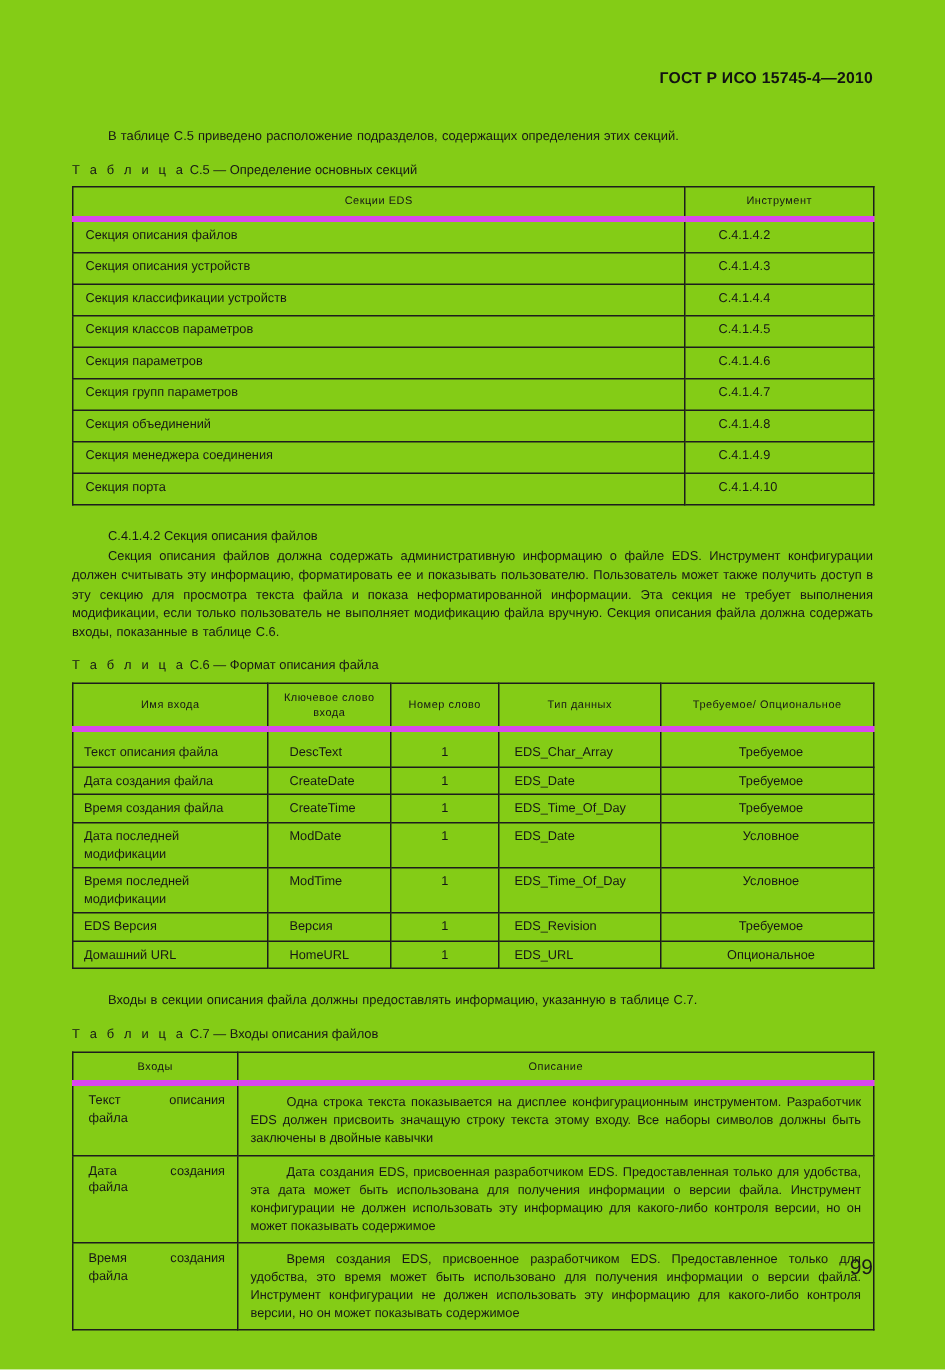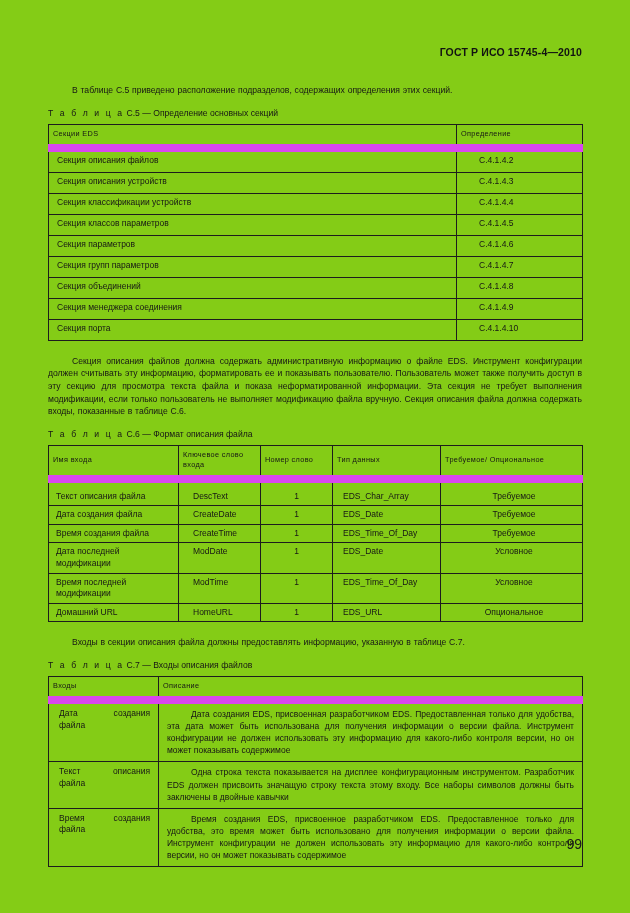--- a/index.html
+++ b/index.html
@@ -82,27 +82,27 @@
     table-layout: fixed;
   }
   table.doc-table th,
   table.doc-table td {
     border: 1px solid #1d1d1d;
     padding: 3px 6px;
     vertical-align: top;
     line-height: 11.6px;
   }
   table.doc-table thead th {
-    text-align: left;
+    text-align: center;
     font-weight: normal;
     font-size: 7.3px;
     line-height: 9.6px;
     letter-spacing: 0.35px;
     padding: 4px 4px 5px 4px;
-    border-bottom: 8px solid #d946ef;
+    border-bottom: 4px solid #d946ef;
     vertical-align: middle;
   }
   table.doc-table tbody td {
     font-size: 8.5px;
   }
 
   
   #table-c5 col.c1 { width: 408px; }
   #table-c5 col.c2 { width: 126px; }
   #table-c5 tbody td { height: 14px; padding: 3px 8px; }
@@ -163,21 +163,21 @@
     </div>
 
     <table class="doc-table" id="table-c5">
       <colgroup>
           <col class="c1">
           <col class="c2">
         </colgroup>
       <thead>
         <tr>
           <th>Секции EDS</th>
-          <th>Определение</th>
+          <th>Инструмент</th>
         </tr>
       </thead>
       <tbody>
         <tr>
           <td>Секция описания файлов</td>
           <td class="def">С.4.1.4.2</td>
         </tr>
         <tr>
           <td>Секция описания устройств</td>
           <td class="def">С.4.1.4.3</td>
@@ -206,20 +206,21 @@
           <td>Секция менеджера соединения</td>
           <td class="def">С.4.1.4.9</td>
         </tr>
         <tr>
           <td>Секция порта</td>
           <td class="def">С.4.1.4.10</td>
         </tr>
       </tbody>
     </table>
 
+    <p class="subclause-title">С.4.1.4.2 Секция описания файлов</p>
 
     <p class="body-text">Секция описания файлов должна содержать административную информацию о файле EDS. Инструмент конфигурации должен считывать эту информацию, форматировать ее и показывать пользователю. Пользователь может также получить доступ в эту секцию для просмотра текста файла и показа неформатированной информации. Эта секция не требует выполнения модификации, если только пользователь не выполняет модификацию файла вручную. Секция описания файла должна содержать входы, показанные в таблице С.6.</p>
 
     <div class="table-caption">
       <span class="sp">Т а б л и ц а</span>
       <span>С.6 — Формат описания файла</span>
     </div>
 
     <table class="doc-table" id="table-c6">
       <colgroup>
@@ -268,20 +269,27 @@
           <td class="req">Условное</td>
         </tr>
         <tr>
           <td>Время последней модификации</td>
           <td class="kw">ModTime</td>
           <td class="num">1</td>
           <td class="dtype">EDS_Time_Of_Day</td>
           <td class="req">Условное</td>
         </tr>
         <tr>
+          <td>EDS Версия</td>
+          <td class="kw">Версия</td>
+          <td class="num">1</td>
+          <td class="dtype">EDS_Revision</td>
+          <td class="req">Требуемое</td>
+        </tr>
+        <tr>
           <td>Домашний URL</td>
           <td class="kw">HomeURL</td>
           <td class="num">1</td>
           <td class="dtype">EDS_URL</td>
           <td class="req">Опциональное</td>
         </tr>
       </tbody>
     </table>
 
     <p class="body-text">Входы в секции описания файла должны предоставлять информацию, указанную в таблице С.7.</p>
@@ -298,31 +306,31 @@
         </colgroup>
       <thead>
         <tr>
           <th>Входы</th>
           <th>Описание</th>
         </tr>
       </thead>
       <tbody>
         <tr>
           <td class="entry">
+            <span>Текст описания</span><br>
+            <span class="l2">файла</span>
+          </td>
+          <td class="desc">Одна строка текста показывается на дисплее конфигурационным инструментом. Разработчик EDS должен присвоить значащую строку текста этому входу. Все наборы символов должны быть заключены в двойные кавычки</td>
+        </tr>
+        <tr>
+          <td class="entry">
             <span>Дата создания</span><br>
             <span class="l2">файла</span>
           </td>
           <td class="desc">Дата создания EDS, присвоенная разработчиком EDS. Предоставленная только для удобства, эта дата может быть использована для получения информации о версии файла. Инструмент конфигурации не должен использовать эту информацию для какого-либо контроля версии, но он может показывать содержимое</td>
-        </tr>
-        <tr>
-          <td class="entry">
-            <span>Текст описания</span><br>
-            <span class="l2">файла</span>
-          </td>
-          <td class="desc">Одна строка текста показывается на дисплее конфигурационным инструментом. Разработчик EDS должен присвоить значащую строку текста этому входу. Все наборы символов должны быть заключены в двойные кавычки</td>
         </tr>
         <tr>
           <td class="entry">
             <span>Время создания</span><br>
             <span class="l2">файла</span>
           </td>
           <td class="desc">Время создания EDS, присвоенное разработчиком EDS. Предоставленное только для удобства, это время может быть использовано для получения информации о версии файла. Инструмент конфигурации не должен использовать эту информацию для какого-либо контроля версии, но он может показывать содержимое</td>
         </tr>
       </tbody>
     </table>

